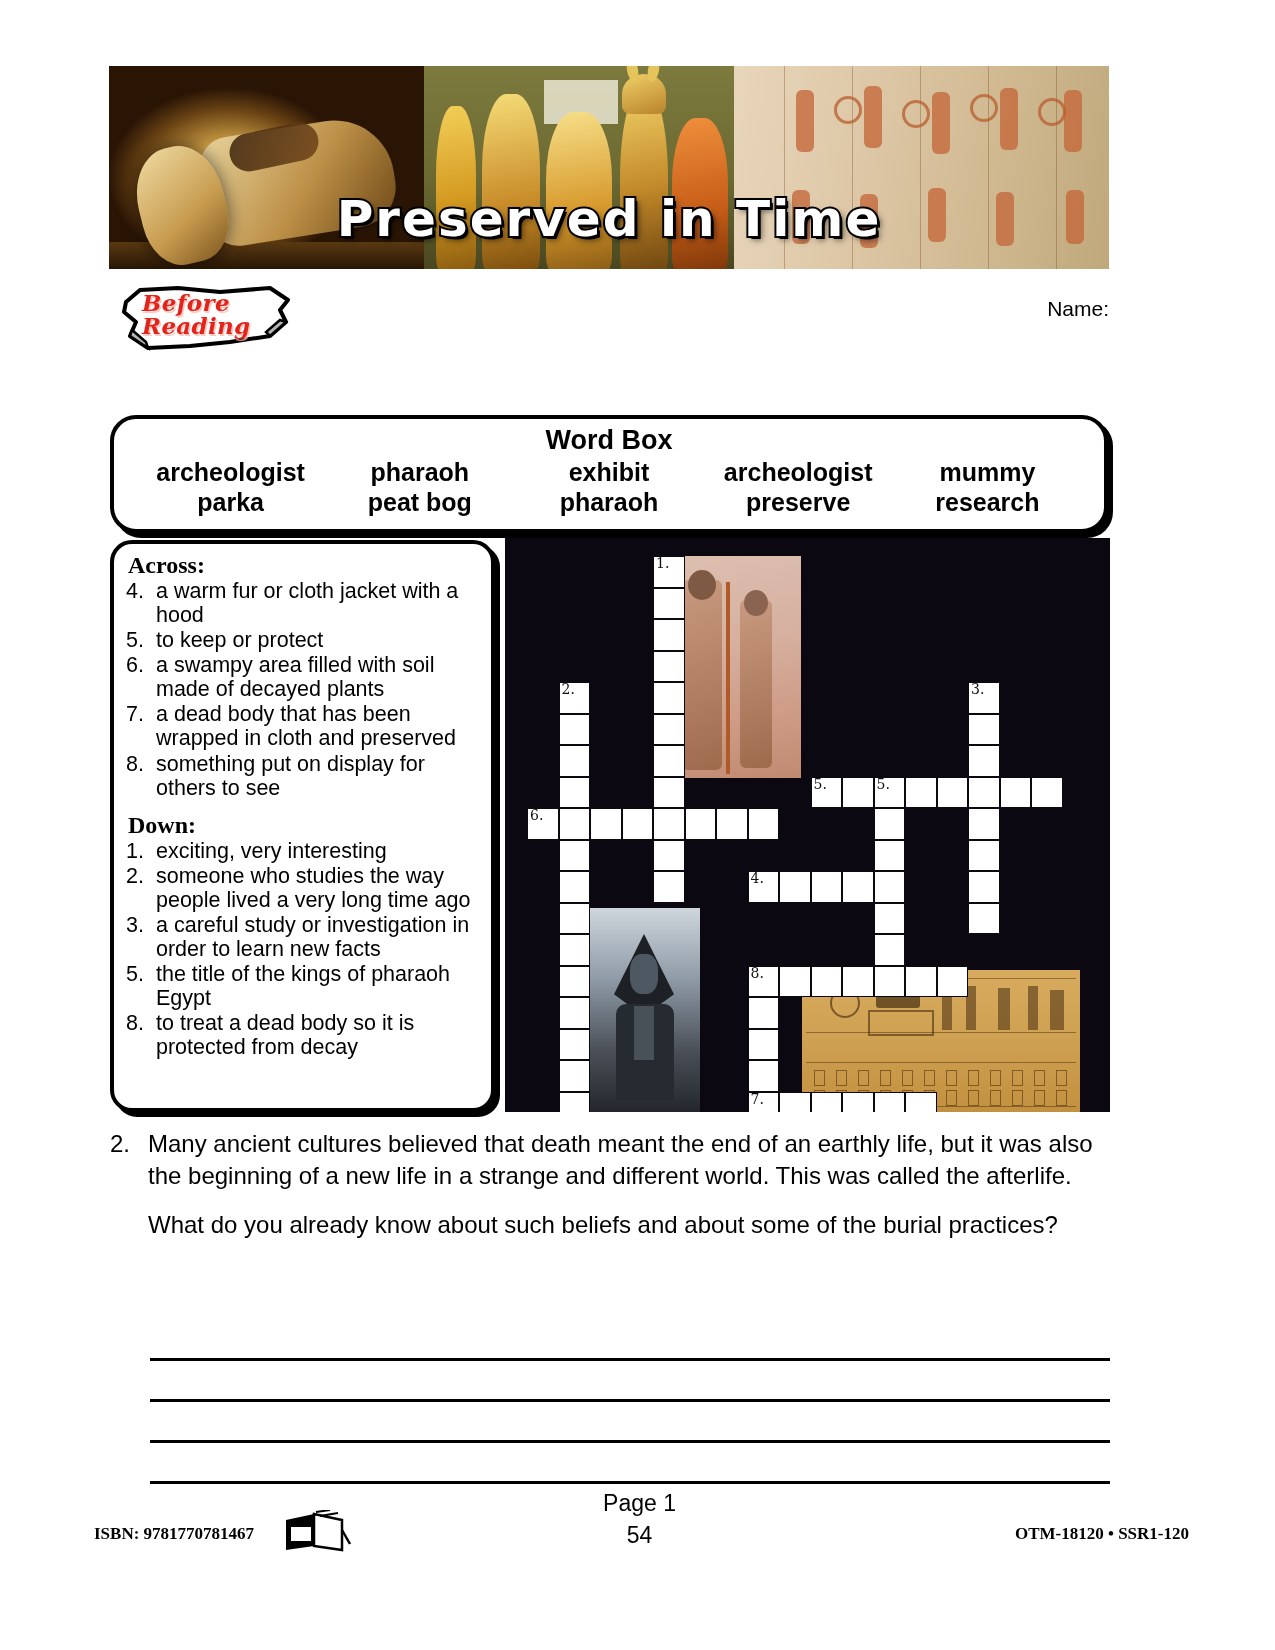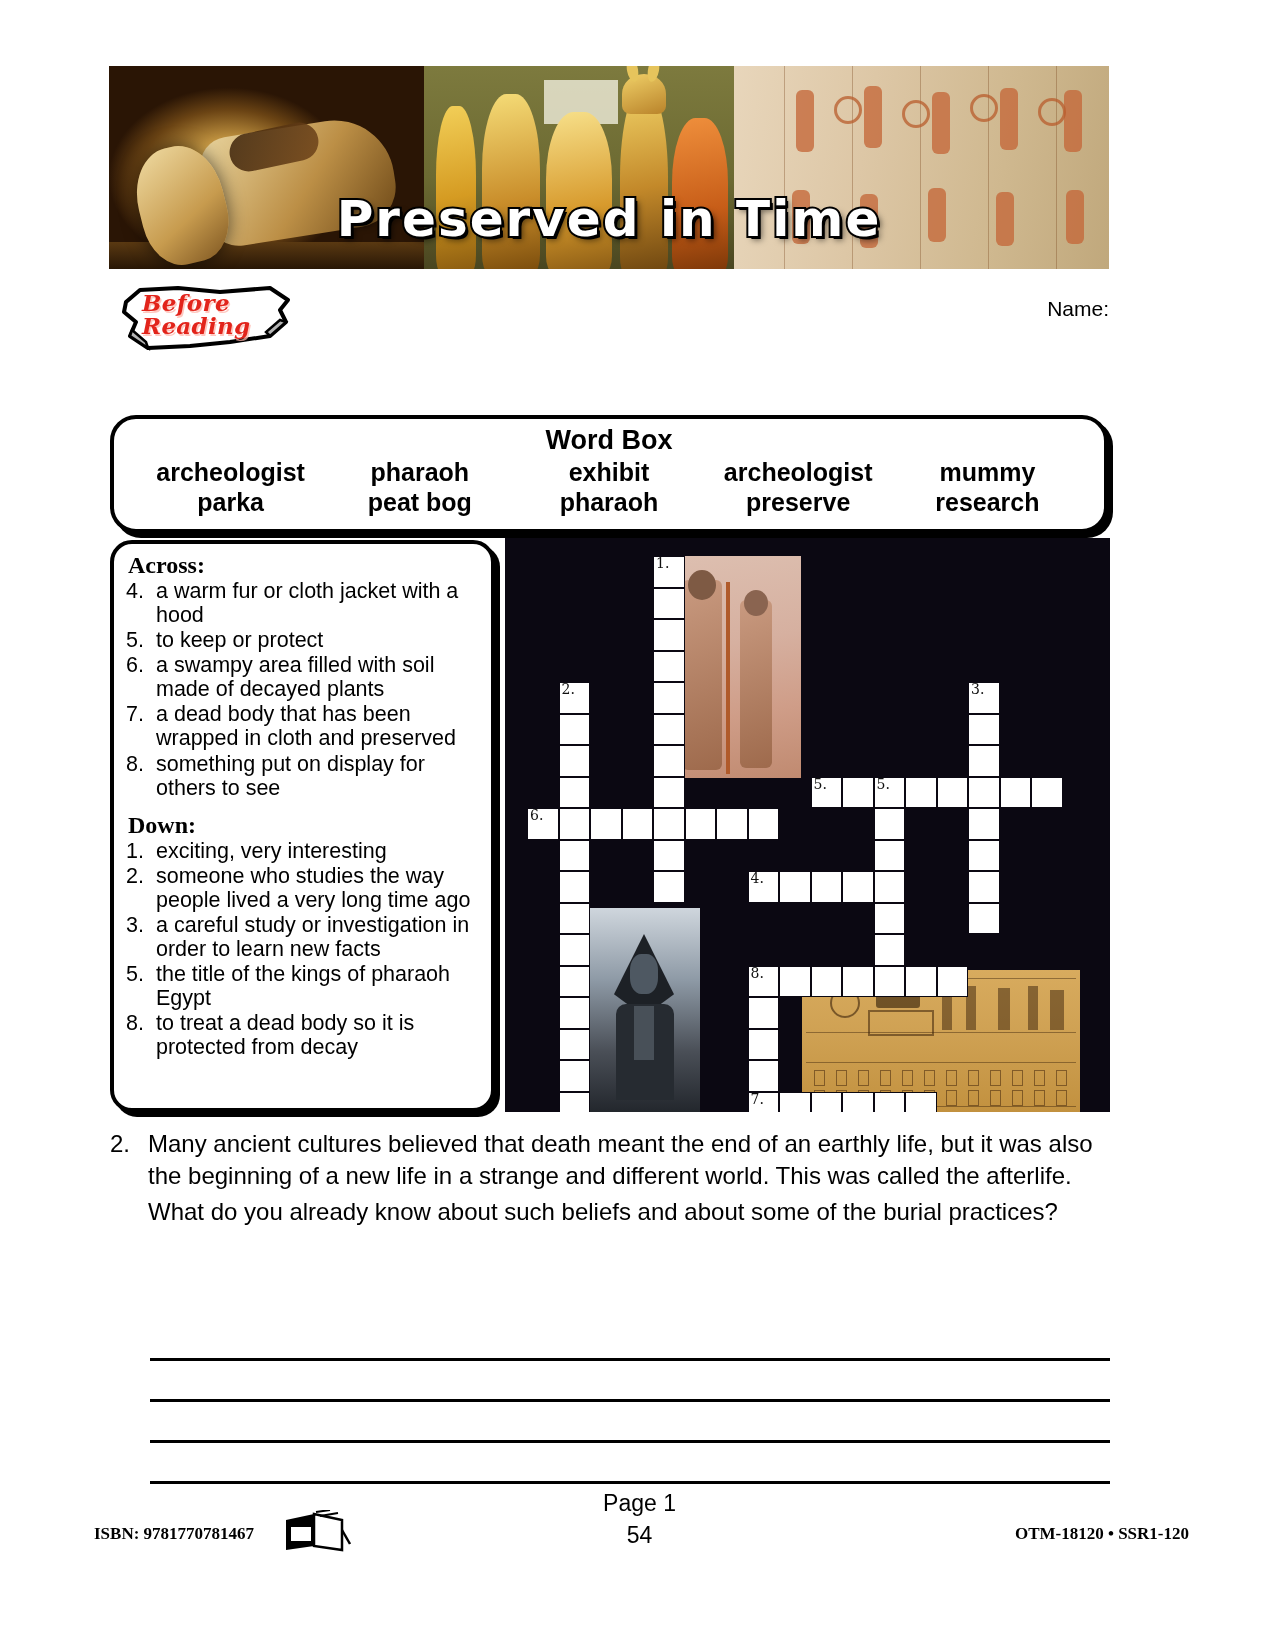--- a/index.html
+++ b/index.html
@@ -93,21 +93,21 @@
   .xwimg3{left:297px;top:432px;width:278px;height:142px;
       background:linear-gradient(180deg,#d8ab5e 0%,#cfa153 45%,#c2913f 100%);}
   .papy-line{position:absolute;left:4px;right:4px;height:1px;background:rgba(60,35,10,.45);}
   .papy-glyph{position:absolute;width:9px;height:14px;border:1px solid rgba(70,40,12,.55);}
 
   
   .q2{position:absolute;left:108px;top:1128px;width:1000px;font-size:24px;line-height:1.33;}
   .q2 .wrap{display:flex;}
   .q2 .n{flex:0 0 38px;}
   .q2 .body{flex:1;}
-  .q2 .p2{margin-top:4px;}
+  .q2 .p2{margin-top:17px;}
 
   
   .alines{position:absolute;left:148px;top:1320px;width:960px;}
   .aline{border-bottom:3.4px solid #000;height:38px;}
 
   
   .pagelabel{position:absolute;left:0;top:1490px;width:1275px;text-align:center;font-size:23px;}
   .pagenum{position:absolute;left:0;top:1522px;width:1275px;text-align:center;font-size:23px;}
   .isbn{position:absolute;left:92px;top:1524px;font-family:"Liberation Serif",serif;font-weight:700;font-size:17px;}
   .otm{position:absolute;right:88px;top:1524px;font-family:"Liberation Serif",serif;font-weight:700;font-size:17px;}

